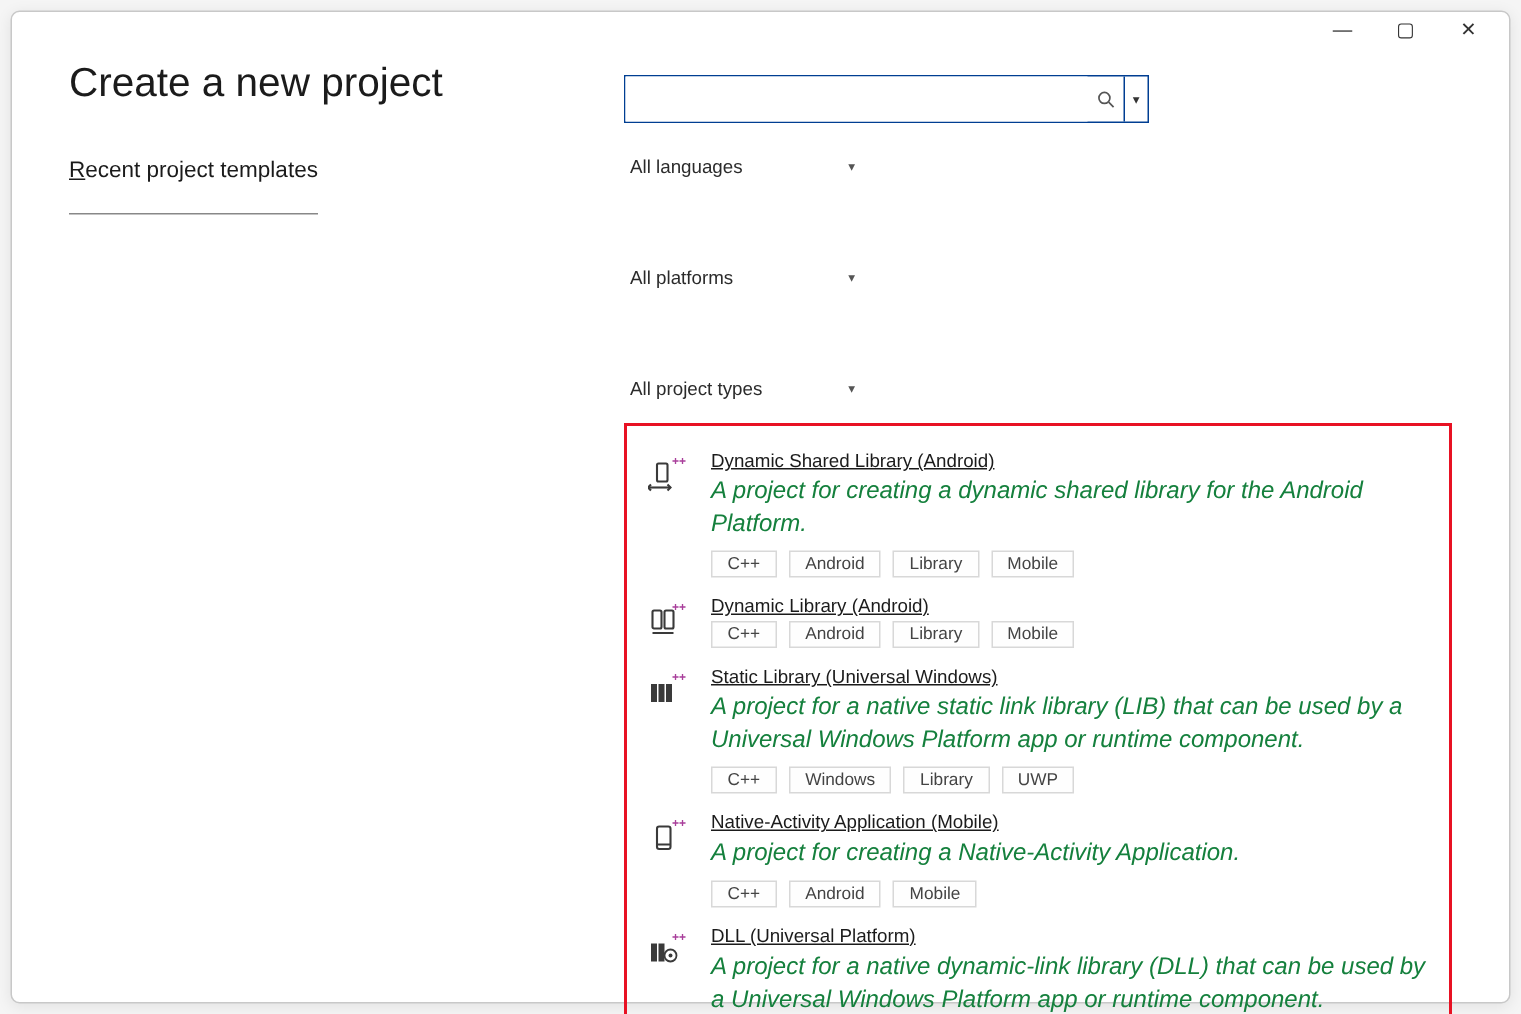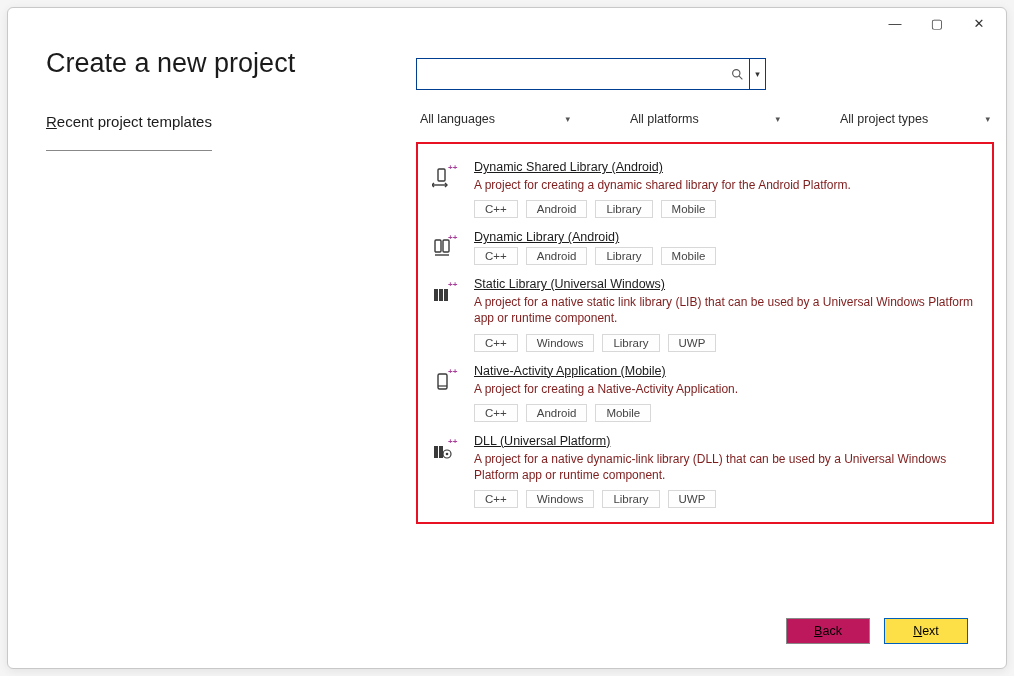--- a/index.html
+++ b/index.html
@@ -103,20 +103,21 @@
       align-items: center;
       justify-content: center;
       font-size: 9px;
       color: #333;
     }
     .filter-row {
       display: flex;
       gap: 60px;
       margin-bottom: 16px;
       padding: 0 4px;
+      flex-direction: column;
     }
     .filter {
       display: flex;
       align-items: center;
       justify-content: space-between;
       font-size: 12.5px;
       color: #2b2b2b;
       width: 150px;
       cursor: default;
     }
@@ -139,24 +140,25 @@
       margin-top: 2px;
     }
     .template-body { flex: 1; }
     .template-title {
       font-size: 12.5px;
       color: #1b1b1b;
       margin-bottom: 3px;
       text-decoration: underline;
     }
     .template-desc {
-      font-size: 12px;
-      color: #7f1d1d;
+      font-size: 16px;
+      color: #15803d;
       line-height: 1.35;
       margin-bottom: 7px;
+      font-style: italic;
     }
     .tag-row { display: flex; gap: 8px; }
     .tag {
       border: 1px solid #d8d8d8;
       padding: 2px 10px;
       font-size: 11.5px;
       color: #444;
       background: #fefefe;
     }
     .footer {

